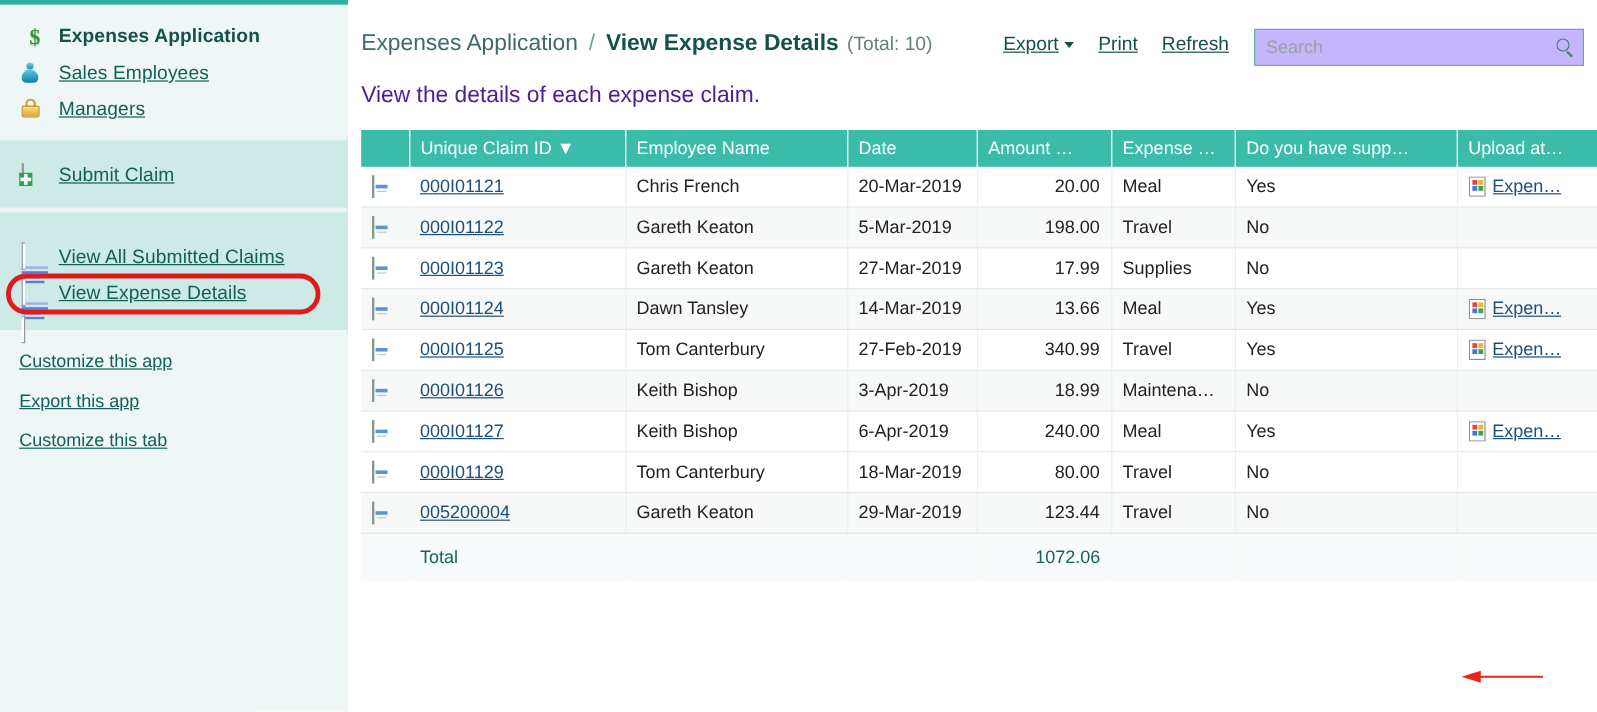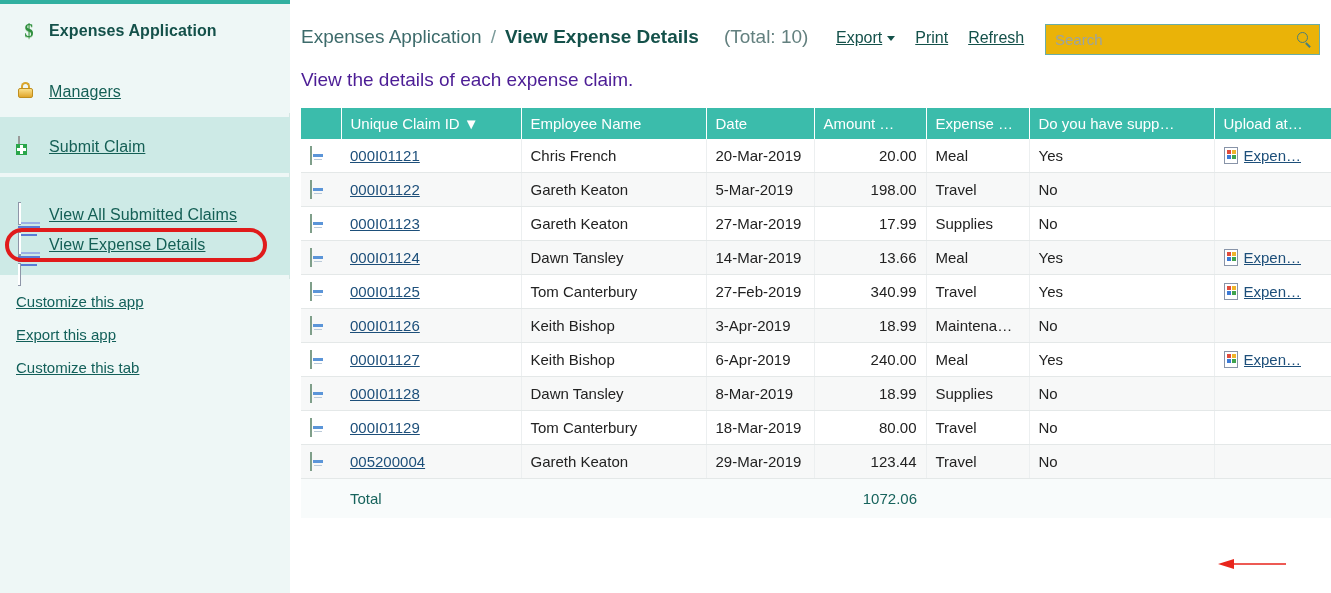--- a/index.html
+++ b/index.html
@@ -55,29 +55,29 @@
 
   .hl-oval{position:absolute;left:5px;top:228px;width:262px;height:34px;border:4px solid #e01b1b;
            border-radius:17px;box-sizing:border-box;pointer-events:none;}
 
   
   .main{position:absolute;left:291px;top:0;width:1040px;height:593px;background:#ffffff;}
   .crumb{position:absolute;left:10px;top:26px;display:flex;align-items:baseline;white-space:nowrap;}
   .crumb .app-name{font-size:19px;color:#3d6b6b;cursor:pointer;}
   .crumb .sep{font-size:19px;color:#7a9a9a;margin:0 9px;}
   .crumb .cur{font-size:19px;font-weight:bold;color:#14514a;}
-  .crumb .total{font-size:19px;color:#63807f;margin-left:25px;}
+  .crumb .total{font-size:16px;color:#63807f;margin-left:7px;}
   .subtitle{position:absolute;left:10px;top:69px;font-size:19px;color:#4c1d95;text-align:center;}
 
   .actions{position:absolute;top:29px;left:545px;display:flex;align-items:center;gap:20px;}
   .act{font-size:16px;color:#14514a;text-decoration:underline;cursor:pointer;white-space:nowrap;}
   .caret{display:inline-block;width:0;height:0;border-left:4.5px solid transparent;
          border-right:4.5px solid transparent;border-top:5px solid #14514a;margin-left:5px;
          vertical-align:middle;}
-  .search{position:absolute;left:754px;top:24px;width:275px;height:31px;background:#eab308;
+  .search{position:absolute;left:754px;top:24px;width:275px;height:31px;background:#c4b5fd;
           border:1px solid #6aada6;box-sizing:border-box;display:flex;align-items:center;padding:0 7px;}
   .search input{border:0;outline:0;flex:1;font-size:15px;color:#333;font-family:inherit;background:transparent;}
   .search input::placeholder{color:#9aa3a3;}
   .mag{width:15px;height:15px;position:relative;flex:0 0 15px;}
   .mag:before{content:"";position:absolute;left:0;top:0;width:11px;height:11px;border:1.6px solid #4a7f7a;
               border-radius:50%;box-sizing:border-box;}
   .mag:after{content:"";position:absolute;left:9px;top:10px;width:6px;height:1.6px;background:#4a7f7a;
              transform:rotate(45deg);transform-origin:left center;}
 
   
@@ -125,20 +125,24 @@
     <div class="sb-sec sec-c"></div>
     <div class="sb-sec sec-d"></div>
 
     <div class="sb-row" style="left:18px;top:18px;">
       <span class="sb-ico">
           <span class="ic-dollar">$</span>
         </span>
       <span class="sb-lbl bold">Expenses Application</span>
     </div>
 
+    <div class="sb-row" style="left:18px;top:49px;">
+      <span class="sb-ico"><span class="ic-person"></span></span>
+      <span class="sb-lbl">Sales Employees</span>
+    </div>
 
     <div class="sb-row" style="left:18px;top:79px;">
       <span class="sb-ico"><span class="ic-lock"></span></span>
       <span class="sb-lbl">Managers</span>
     </div>
 
     <div class="sb-row" style="left:18px;top:202px;">
       <span class="sb-ico"><span class="ic-list"><i></i><i></i><i></i><i></i></span></span>
       <span class="sb-lbl">View All Submitted Claims</span>
     </div>
@@ -295,30 +299,20 @@
             <td class="num"><span>240.00</span></td>
             <td><span>Meal</span></td>
             <td><span>Yes</span></td>
             <td>
               <span class="att">
                 <span class="att-ico"></span>
                 <span class="att-txt">Expen…</span>
               </span>
             </td>
           </tr>
-          <tr class="alt">
-            <td class="c-ico"><span class="rec-ico"></span></td>
-            <td><span class="lnk">000I01128</span></td>
-            <td><span>Dawn Tansley</span></td>
-            <td><span>8-Mar-2019</span></td>
-            <td class="num"><span>18.99</span></td>
-            <td><span>Supplies</span></td>
-            <td><span>No</span></td>
-            <td></td>
-          </tr>
           <tr>
             <td class="c-ico"><span class="rec-ico"></span></td>
             <td><span class="lnk">000I01129</span></td>
             <td><span>Tom Canterbury</span></td>
             <td><span>18-Mar-2019</span></td>
             <td class="num"><span>80.00</span></td>
             <td><span>Travel</span></td>
             <td><span>No</span></td>
             <td></td>
           </tr>

